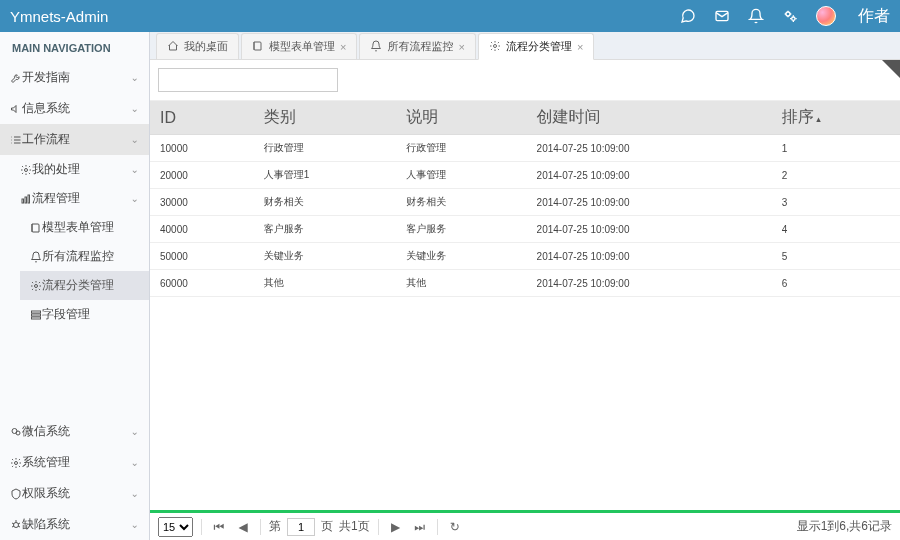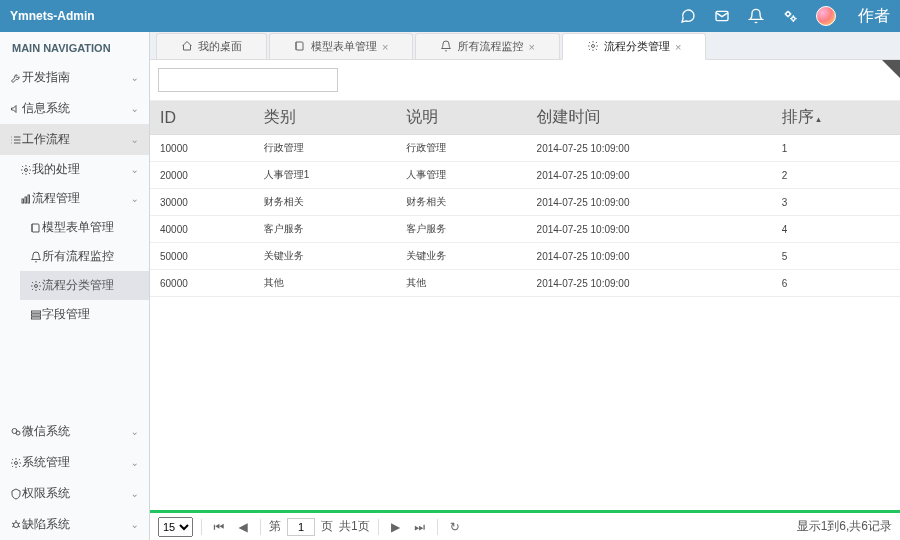--- a/index.html
+++ b/index.html
@@ -1,38 +1,38 @@
 <!DOCTYPE html>
 <html><head>
 <meta charset="utf-8">
 <style>
   * { box-sizing: border-box; margin: 0; padding: 0; }
   body { font-family: "Helvetica Neue", Arial, sans-serif; font-size: 12px; color: #333; background: #ecf0f5; width: 900px; height: 540px; overflow: hidden; }
   .header { background: #3c8dbc; color: #fff; height: 32px; display: flex; align-items: center; padding: 0 10px; }
-  .logo { font-size: 12px; font-weight: bold; width: 130px; }
+  .logo { font-size: 15px; font-weight: normal; width: 130px; }
   .header-spacer { flex: 1; }
   .header-icons { display: flex; gap: 18px; align-items: center; }
   .header-icons .hicon { width: 16px; height: 16px; display: inline-flex; align-items: center; justify-content: center; cursor: pointer; }
   .avatar { width: 20px; height: 20px; border-radius: 50%; background: radial-gradient(circle at 30% 30%, #ffb3d9, #ff8080, #ffe066); border: 1px solid #fff; }
   .user-label { font-size: 16px; margin-left: 4px; }
   .layout { display: flex; height: 508px; }
   .sidebar { width: 150px; background: #f9fafc; border-right: 1px solid #d2d6de; display: flex; flex-direction: column; }
   .nav-header { font-size: 11px; color: #4b646f; padding: 10px 12px 8px; font-weight: bold; }
   .nav-item { display: flex; align-items: center; padding: 7px 10px; color: #444; cursor: pointer; justify-content: space-between; }
   .nav-item.active { background: #e6e6e6; }
   .nav-item .ni-left { display: flex; align-items: center; }
   .nav-icon { width: 12px; height: 12px; display: inline-flex; align-items: center; justify-content: center; color: #555; }
   .nav-chevron { color: #999; font-size: 10px; }
   .sub { padding-left: 10px; }
   .sub .nav-item { padding: 6px 10px; font-size: 12px; }
   .sub .nav-item.selected { background: #e1e3e9; color: #555; }
   .sidebar-spacer { flex: 1; }
   .main { flex: 1; background: #fff; display: flex; flex-direction: column; position: relative; }
   .tabs { display: flex; border-bottom: 1px solid #ddd; background: #ecf0f5; height: 28px; align-items: flex-end; padding-left: 6px; }
-  .tab { display: flex; align-items: center; gap: 5px; padding: 5px 24px; background: #f4f4f4; border: 1px solid #ddd; border-bottom: none; margin-right: 2px; font-size: 11px; color: #555; cursor: pointer; border-radius: 3px 3px 0 0; }
+  .tab { display: flex; align-items: center; gap: 5px; padding: 5px 10px; background: #f4f4f4; border: 1px solid #ddd; border-bottom: none; margin-right: 2px; font-size: 11px; color: #555; cursor: pointer; border-radius: 3px 3px 0 0; }
   .tab.active { background: #fff; color: #222; border-bottom: 1px solid #fff; position: relative; top: 1px; }
   .tab-close { color: #999; cursor: pointer; font-size: 11px; }
   .tab-icon { font-size: 10px; color: #666; }
   .toolbar { padding: 8px; border-bottom: 1px solid #eee; }
   .search-box { width: 180px; height: 24px; border: 1px solid #ccc; padding: 0 6px; font-size: 12px; }
   .grid { flex: 1; overflow: auto; }
   table { width: 100%; border-collapse: collapse; }
   th { text-align: left; font-weight: normal; color: #555; padding: 6px 10px; border-bottom: 1px solid #ddd; background: #e5e5e5; font-size: 16px; }
   th.sort::after { content: " ▴"; font-size: 9px; }
   td { padding: 6px 10px; border-bottom: 1px solid #eee; font-size: 10px; color: #444; }

